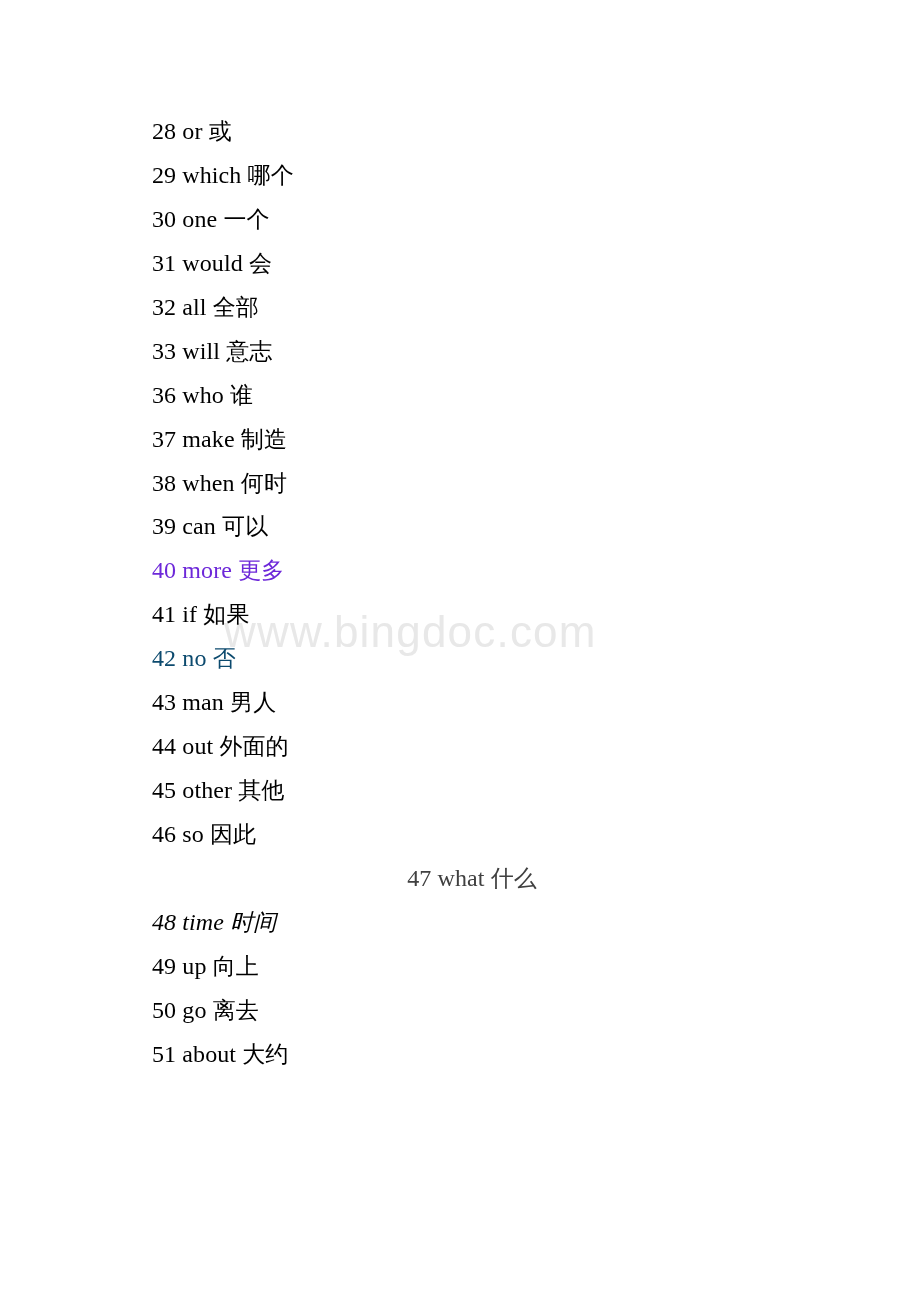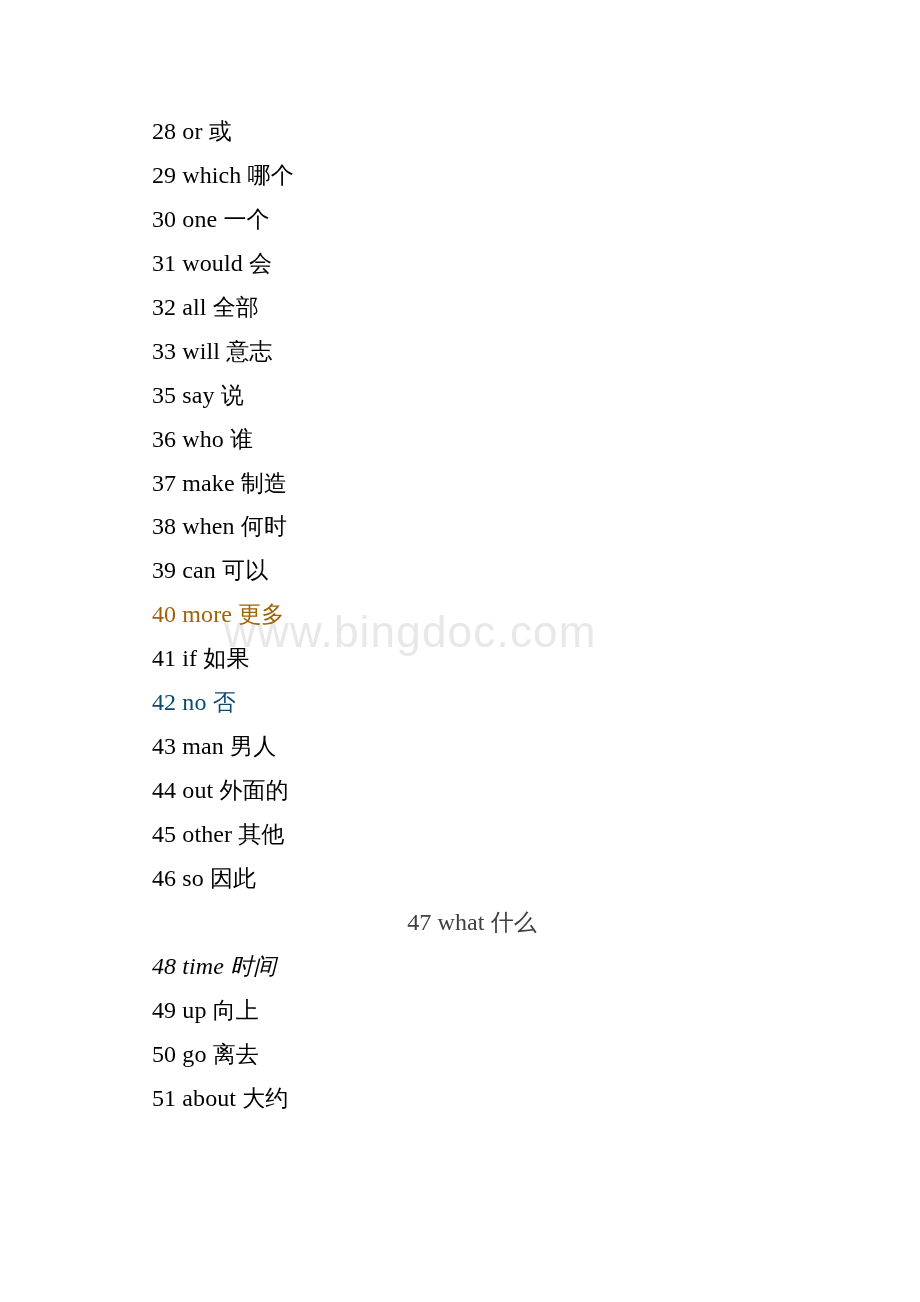--- a/index.html
+++ b/index.html
@@ -83,26 +83,25 @@
 
   <div class="watermark" style="color: rgb(232, 232, 232);">www.bingdoc.com</div>
 
   <ul class="vocab-list">
       <li class="vocab-entry" style="color: rgb(0, 0, 0);"><span class="entry-index">28</span> <span class="entry-term">or</span> <span class="entry-gloss">或</span></li>
       <li class="vocab-entry" style="color: rgb(0, 0, 0);"><span class="entry-index">29</span> <span class="entry-term">which</span> <span class="entry-gloss">哪个</span></li>
       <li class="vocab-entry" style="color: rgb(0, 0, 0);"><span class="entry-index">30</span> <span class="entry-term">one</span> <span class="entry-gloss">一个</span></li>
       <li class="vocab-entry" style="color: rgb(0, 0, 0);"><span class="entry-index">31</span> <span class="entry-term">would</span> <span class="entry-gloss">会</span></li>
       <li class="vocab-entry" style="color: rgb(0, 0, 0);"><span class="entry-index">32</span> <span class="entry-term">all</span> <span class="entry-gloss">全部</span></li>
       <li class="vocab-entry" style="color: rgb(0, 0, 0);"><span class="entry-index">33</span> <span class="entry-term">will</span> <span class="entry-gloss">意志</span></li>
-      <li class="vocab-entry" style="color: rgb(0, 0, 0);"><span class="entry-index">35</span> <span class="entry-term">say</span> <span class="entry-gloss">说</span></li>
       <li class="vocab-entry" style="color: rgb(0, 0, 0);"><span class="entry-index">36</span> <span class="entry-term">who</span> <span class="entry-gloss">谁</span></li>
       <li class="vocab-entry" style="color: rgb(0, 0, 0);"><span class="entry-index">37</span> <span class="entry-term">make</span> <span class="entry-gloss">制造</span></li>
       <li class="vocab-entry" style="color: rgb(0, 0, 0);"><span class="entry-index">38</span> <span class="entry-term">when</span> <span class="entry-gloss">何时</span></li>
       <li class="vocab-entry" style="color: rgb(0, 0, 0);"><span class="entry-index">39</span> <span class="entry-term">can</span> <span class="entry-gloss">可以</span></li>
-      <li class="vocab-entry" style="color: #a16207;"><span class="entry-index">40</span> <span class="entry-term">more</span> <span class="entry-gloss">更多</span></li>
+      <li class="vocab-entry" style="color: #6d28d9;"><span class="entry-index">40</span> <span class="entry-term">more</span> <span class="entry-gloss">更多</span></li>
       <li class="vocab-entry" style="color: rgb(0, 0, 0);"><span class="entry-index">41</span> <span class="entry-term">if</span> <span class="entry-gloss">如果</span></li>
       <li class="vocab-entry" style="color: #0c4a6e;"><span class="entry-index">42</span> <span class="entry-term">no</span> <span class="entry-gloss">否</span></li>
       <li class="vocab-entry" style="color: rgb(0, 0, 0);"><span class="entry-index">43</span> <span class="entry-term">man</span> <span class="entry-gloss">男人</span></li>
       <li class="vocab-entry" style="color: rgb(0, 0, 0);"><span class="entry-index">44</span> <span class="entry-term">out</span> <span class="entry-gloss">外面的</span></li>
       <li class="vocab-entry" style="color: rgb(0, 0, 0);"><span class="entry-index">45</span> <span class="entry-term">other</span> <span class="entry-gloss">其他</span></li>
       <li class="vocab-entry" style="color: rgb(0, 0, 0);"><span class="entry-index">46</span> <span class="entry-term">so</span> <span class="entry-gloss">因此</span></li>
       <li class="vocab-entry" style="color: #404040; text-align: center;"><span class="entry-index">47</span> <span class="entry-term">what</span> <span class="entry-gloss">什么</span></li>
       <li class="vocab-entry" style="color: rgb(0, 0, 0); font-style: italic;"><span class="entry-index">48</span> <span class="entry-term">time</span> <span class="entry-gloss">时间</span></li>
       <li class="vocab-entry" style="color: rgb(0, 0, 0);"><span class="entry-index">49</span> <span class="entry-term">up</span> <span class="entry-gloss">向上</span></li>
       <li class="vocab-entry" style="color: rgb(0, 0, 0);"><span class="entry-index">50</span> <span class="entry-term">go</span> <span class="entry-gloss">离去</span></li>

